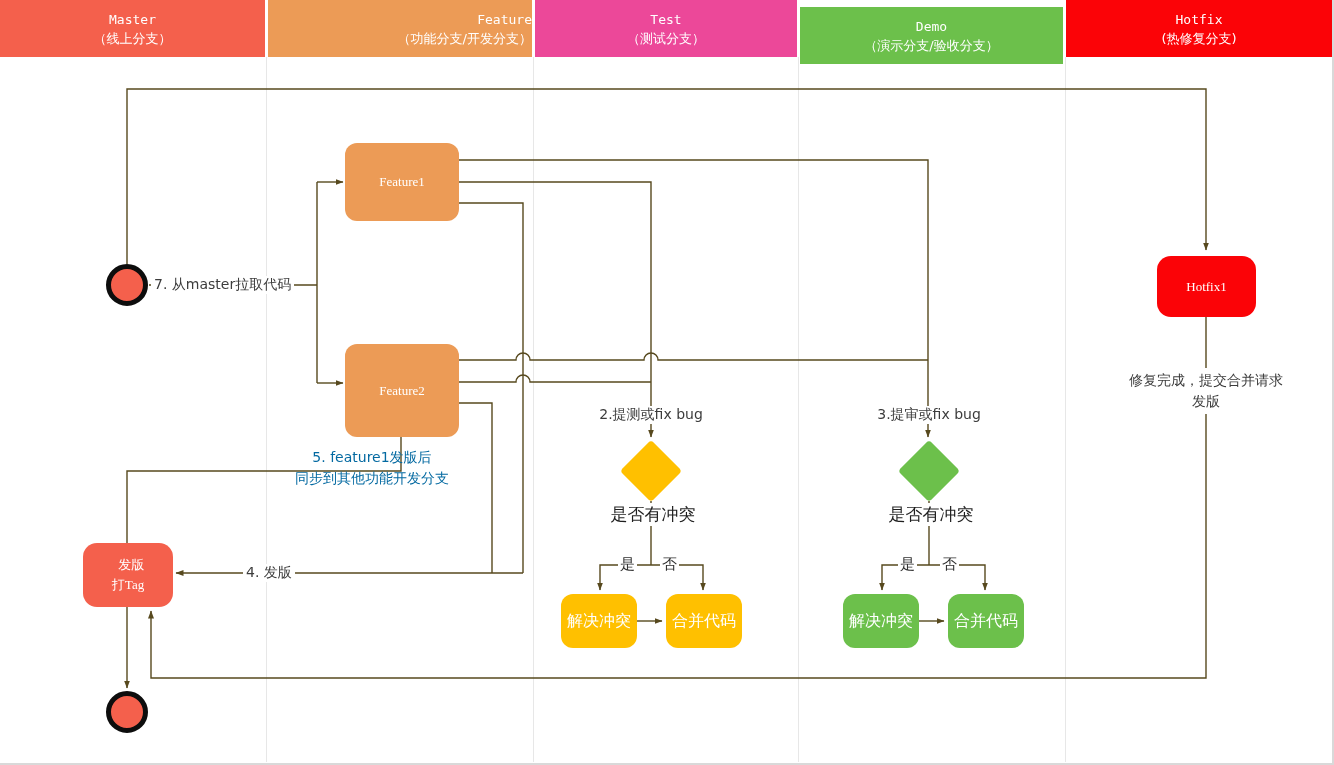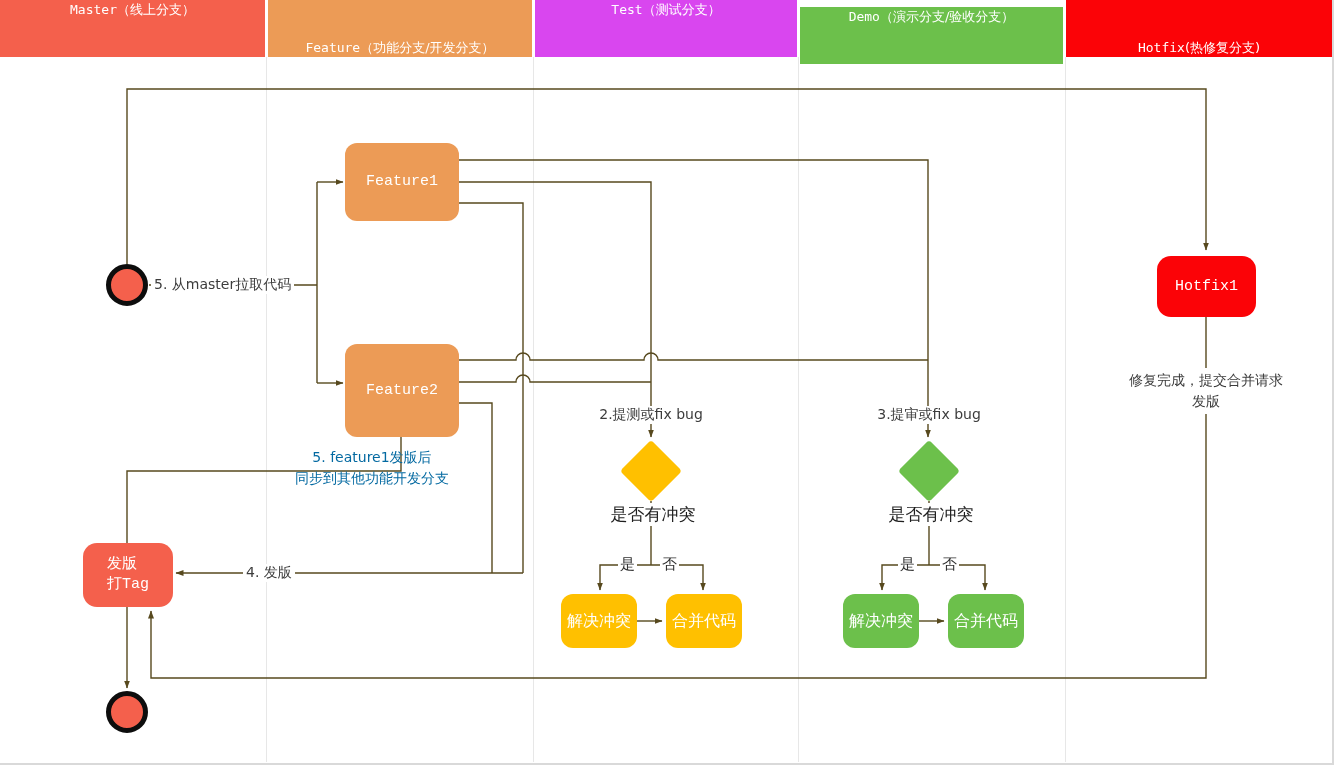--- a/index.html
+++ b/index.html
@@ -4,39 +4,39 @@
 <style>
   html,body{margin:0;padding:0;background:#fff;}
   #stage{
     position:relative;width:1332px;height:763px;background:#fff;
     border-right:2px solid #d9d9d9;border-bottom:2px solid #d9d9d9;
     font-family:"DejaVu Sans",sans-serif;overflow:hidden;
   }
   
   .lane-header{
     position:absolute;top:0;height:57px;color:#fff;text-align:center;
-    display:flex;flex-direction:row;justify-content:center;line-height:19px;
+    display:flex;flex-direction:column;justify-content:center;line-height:19px;
   }
   .lane-header .en{font-family:"DejaVu Sans Mono",monospace;font-size:13px;}
   .lane-header .cn{font-size:13px;}
   #lh-0{left:0;width:265px;}
   #lh-1{left:268px;width:264px;}
   #lh-2{left:535px;width:262px;}
   #lh-3{left:800px;width:263px;}
   #lh-4{left:1066px;width:266px;}
   .lane-sep{position:absolute;top:57px;height:705px;width:1px;background:#e7e7e7;}
   #sep-0{left:266px;}#sep-1{left:533px;}#sep-2{left:798px;}#sep-3{left:1065px;}
   
   #wires{position:absolute;left:0;top:0;width:1332px;height:763px;}
   #wires path{fill:none;stroke-width:1.4px;}
   
   .node{
     position:absolute;border-radius:12px;color:#fff;display:flex;
-    align-items:center;justify-content:center;text-align:left;
-    font-family:Liberation Mono, monospace;font-size:15px;line-height:20px;
+    align-items:center;justify-content:center;text-align:right;
+    font-family:Liberation Serif, serif;font-size:13px;line-height:20px;
   }
   #feature1{left:345px;top:143px;width:114px;height:78px;}
   #feature2{left:345px;top:344px;width:114px;height:93px;}
   #hotfix1{left:1157px;top:256px;width:99px;height:61px;border-radius:14px;}
   #release-tag{left:83px;top:543px;width:90px;height:64px;border-radius:14px;}
   .small-node{
     position:absolute;top:594px;width:76px;height:54px;border-radius:12px;color:#fff;
     display:flex;align-items:center;justify-content:center;font-size:16px;
   }
   #test-resolve{left:561px;}#test-merge{left:666px;}
@@ -78,29 +78,29 @@
 <div id="stage">
 
   <div class="lane-header" id="lh-0" style="background-color: rgb(244, 96, 76);">
     <span class="en">Master</span>
     <span class="cn">（线上分支）</span>
   </div>
   <div class="lane-header" id="lh-1" style="background-color: rgb(236, 155, 86); align-items: flex-end;">
     <span class="en">Feature</span>
     <span class="cn">（功能分支/开发分支）</span>
   </div>
-  <div class="lane-header" id="lh-2" style="background-color: #d946ef;">
+  <div class="lane-header" id="lh-2" style="background-color: #ec4899;">
     <span class="en">Test</span>
     <span class="cn">（测试分支）</span>
   </div>
   <div class="lane-header" id="lh-3" style="background-color: rgb(108, 192, 75); margin-top: 7px;">
     <span class="en">Demo</span>
     <span class="cn">（演示分支/验收分支）</span>
   </div>
-  <div class="lane-header" id="lh-4" style="background-color: rgb(251, 3, 7); align-items: flex-end;">
+  <div class="lane-header" id="lh-4" style="background-color: rgb(251, 3, 7);">
     <span class="en">Hotfix</span>
     <span class="cn">(热修复分支)</span>
   </div>
 
   <div class="lane-sep" id="sep-0" style="background-color: rgb(231, 231, 231);"></div>
   <div class="lane-sep" id="sep-1" style="background-color: rgb(231, 231, 231);"></div>
   <div class="lane-sep" id="sep-2" style="background-color: rgb(231, 231, 231);"></div>
   <div class="lane-sep" id="sep-3" style="background-color: rgb(231, 231, 231);"></div>
 
   <svg id="wires" xmlns="http://www.w3.org/2000/svg">
@@ -163,21 +163,21 @@
   <div class="small-node" id="test-merge" style="background-color: rgb(255, 192, 0);">
     <span>合并代码</span>
   </div>
   <div class="small-node" id="demo-resolve" style="background-color: rgb(108, 192, 75);">
     <span>解决冲突</span>
   </div>
   <div class="small-node" id="demo-merge" style="background-color: rgb(108, 192, 75);">
     <span>合并代码</span>
   </div>
 
-  <div class="lbl bg" id="lbl-step1">5. 从master拉取代码</div>
+  <div class="lbl bg" id="lbl-step1">7. 从master拉取代码</div>
   <div class="lbl bg" id="lbl-step2">2.提测或fix bug</div>
   <div class="lbl bg" id="lbl-step3">3.提审或fix bug</div>
   <div class="lbl bg" id="lbl-step4">4. 发版</div>
 
   <div class="conflict" id="lbl-conf-test">是否有冲突</div>
   <div class="conflict" id="lbl-conf-demo">是否有冲突</div>
 
   <div class="yn" id="yn-test-yes">是</div>
   <div class="yn" id="yn-test-no">否</div>
   <div class="yn" id="yn-demo-yes">是</div>

